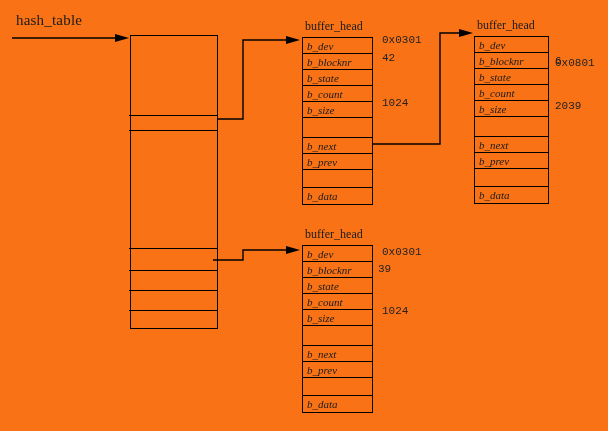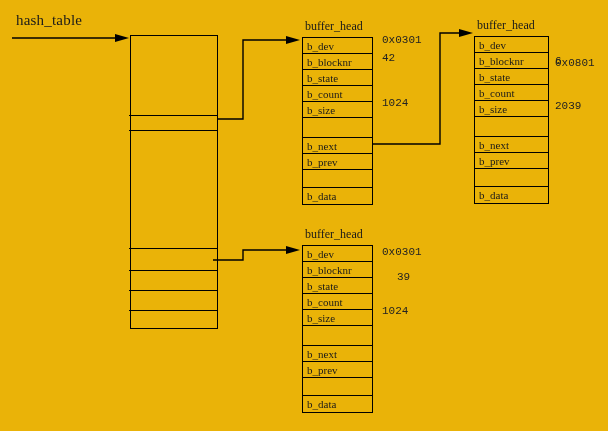--- a/index.html
+++ b/index.html
@@ -1,36 +1,37 @@
 <!DOCTYPE html>
 <html><head>
 <meta charset="utf-8">
 <style>
   html,body{margin:0;padding:0;background:#fff;}
   .canvas{
-    position:relative; width:608px; height:431px; background:#eab308;
+    position:relative; width:608px; height:431px; background:#f97316;
     font-family:"Liberation Serif", serif; color:#1a1a1a; overflow:hidden;
   }
   .ht-label{
     position:absolute; left:16px; top:12px; font-size:15px; letter-spacing:0.2px;
   }
   .ht-box{
     position:absolute; left:130px; top:35px; width:88px; height:294px;
     border:1px solid #000; box-sizing:border-box;
   }
   .ht-div{
     position:absolute; left:-2px; right:0; height:0; border-top:1px solid #000;
   }
   .bh{ position:absolute; }
   .bh-title{ font-size:12px; height:18px; padding-left:3px; box-sizing:border-box; }
   .bh-box{ border:1px solid #000; }
   .bh-box .r{
     height:16px; border-bottom:1px solid #000; box-sizing:border-box;
     font-size:11px; line-height:14px; padding:1px 0 0 4px; overflow:hidden;
     white-space:nowrap;
+    font-style:italic;
   }
   .bh-box .r.g1{ height:20px; }
   .bh-box .r.g2{ height:18px; }
   .bh-box .r.last{ border-bottom:none; }
   .val{
     position:absolute; font-family:Liberation Mono, monospace;
     font-size:11px; color:#222;
   }
   .wires{ position:absolute; left:0; top:0; pointer-events:none; }
   .wire{ fill:none; stroke:#000; stroke-width:1.4; }
@@ -99,21 +100,21 @@
       <div class="r">b_count</div>
       <div class="r">b_size</div>
       <div class="r g1"></div>
       <div class="r">b_next</div>
       <div class="r">b_prev</div>
       <div class="r g2"></div>
       <div class="r last">b_data</div>
     </div>
   </div>
   <div class="val" style="left:382px; top:246px;">0x0301</div>
-  <div class="val" style="left:397px; top:263px;margin-top:8px;">39</div>
+  <div class="val" style="left:378px; top:263px;">39</div>
   <div class="val" style="left:382px; top:305px;">1024</div>
 
   <svg class="wires" width="608" height="431" viewBox="0 0 608 431" aria-hidden="true">
 
     <path class="wire" d="M12 38 H116"></path>
     <polygon class="head" points="129,38 115,34 115,42"></polygon>
 
     <path class="wire" d="M218 119 H243 V40 H286"></path>
     <polygon class="head" points="300,40 286,36 286,44"></polygon>
 

